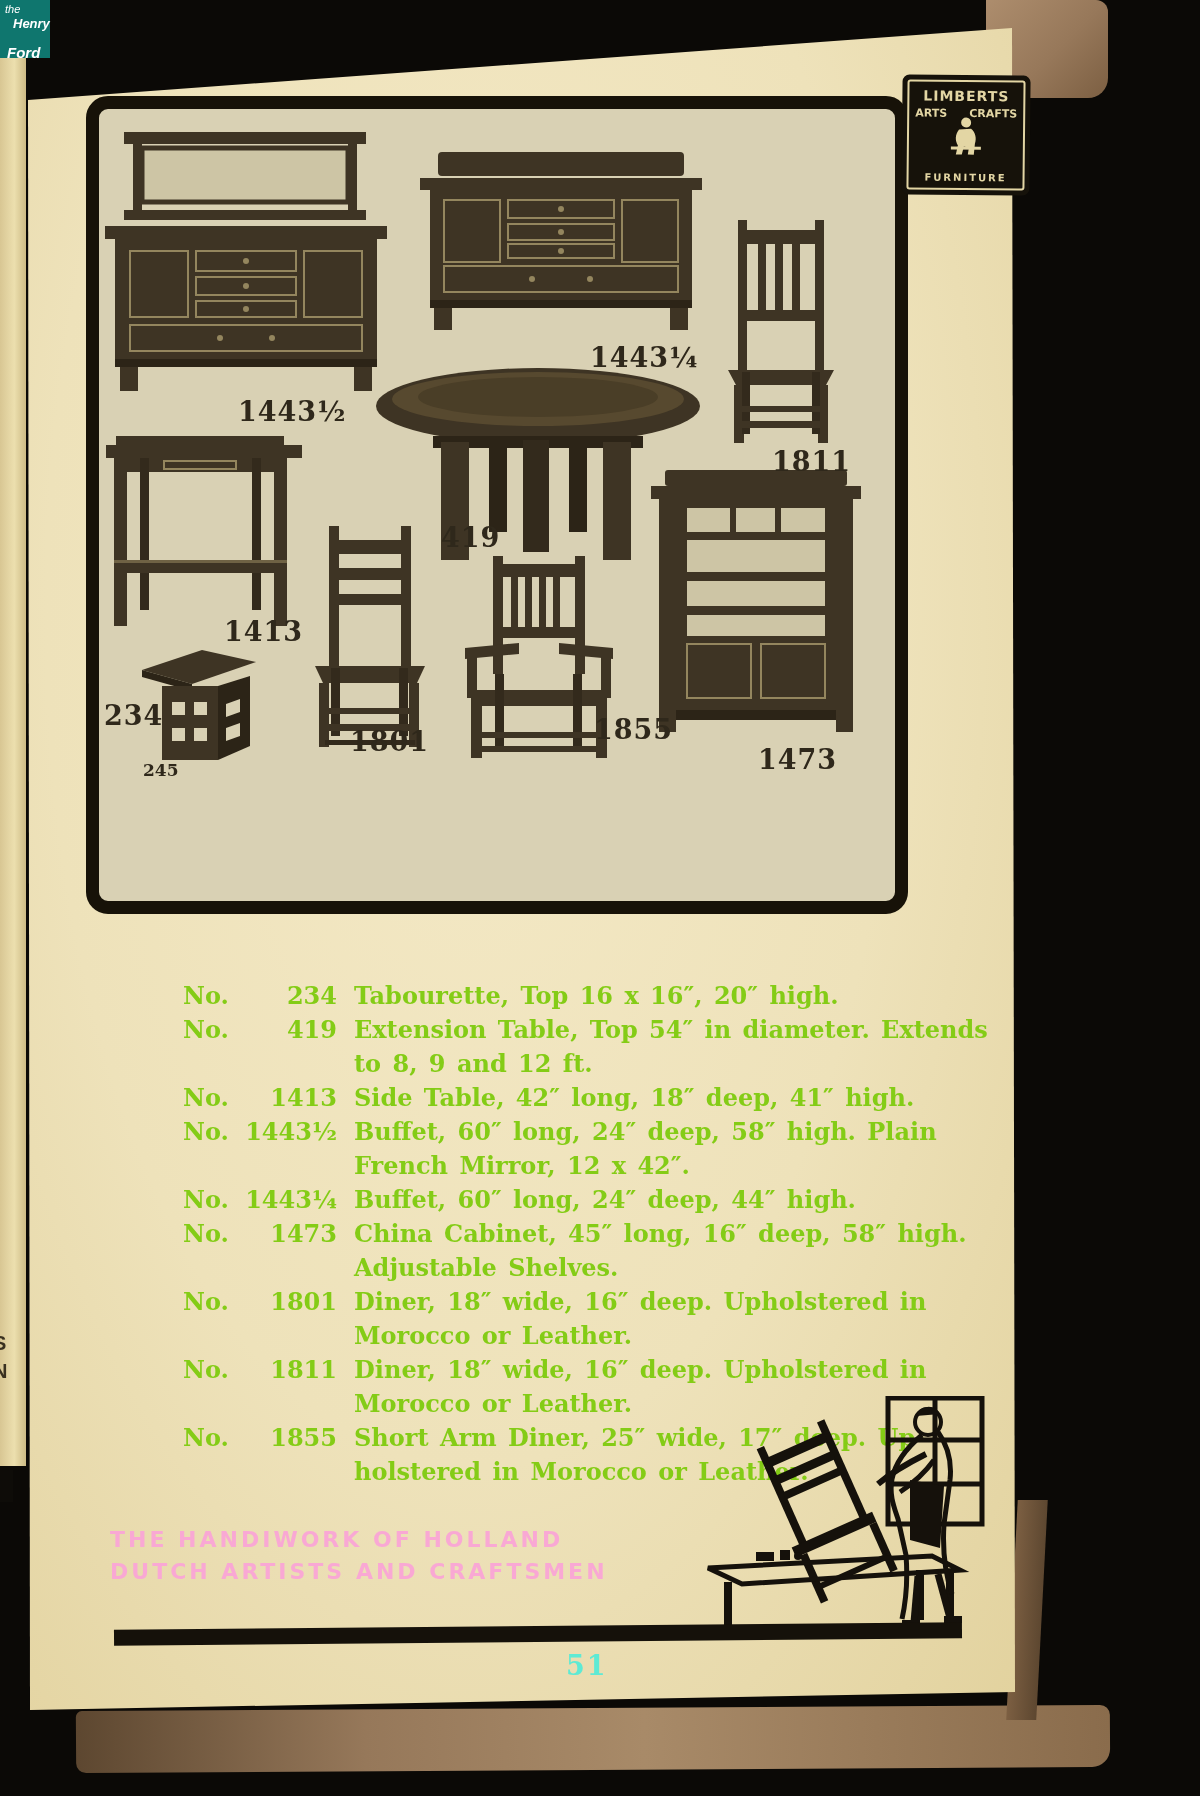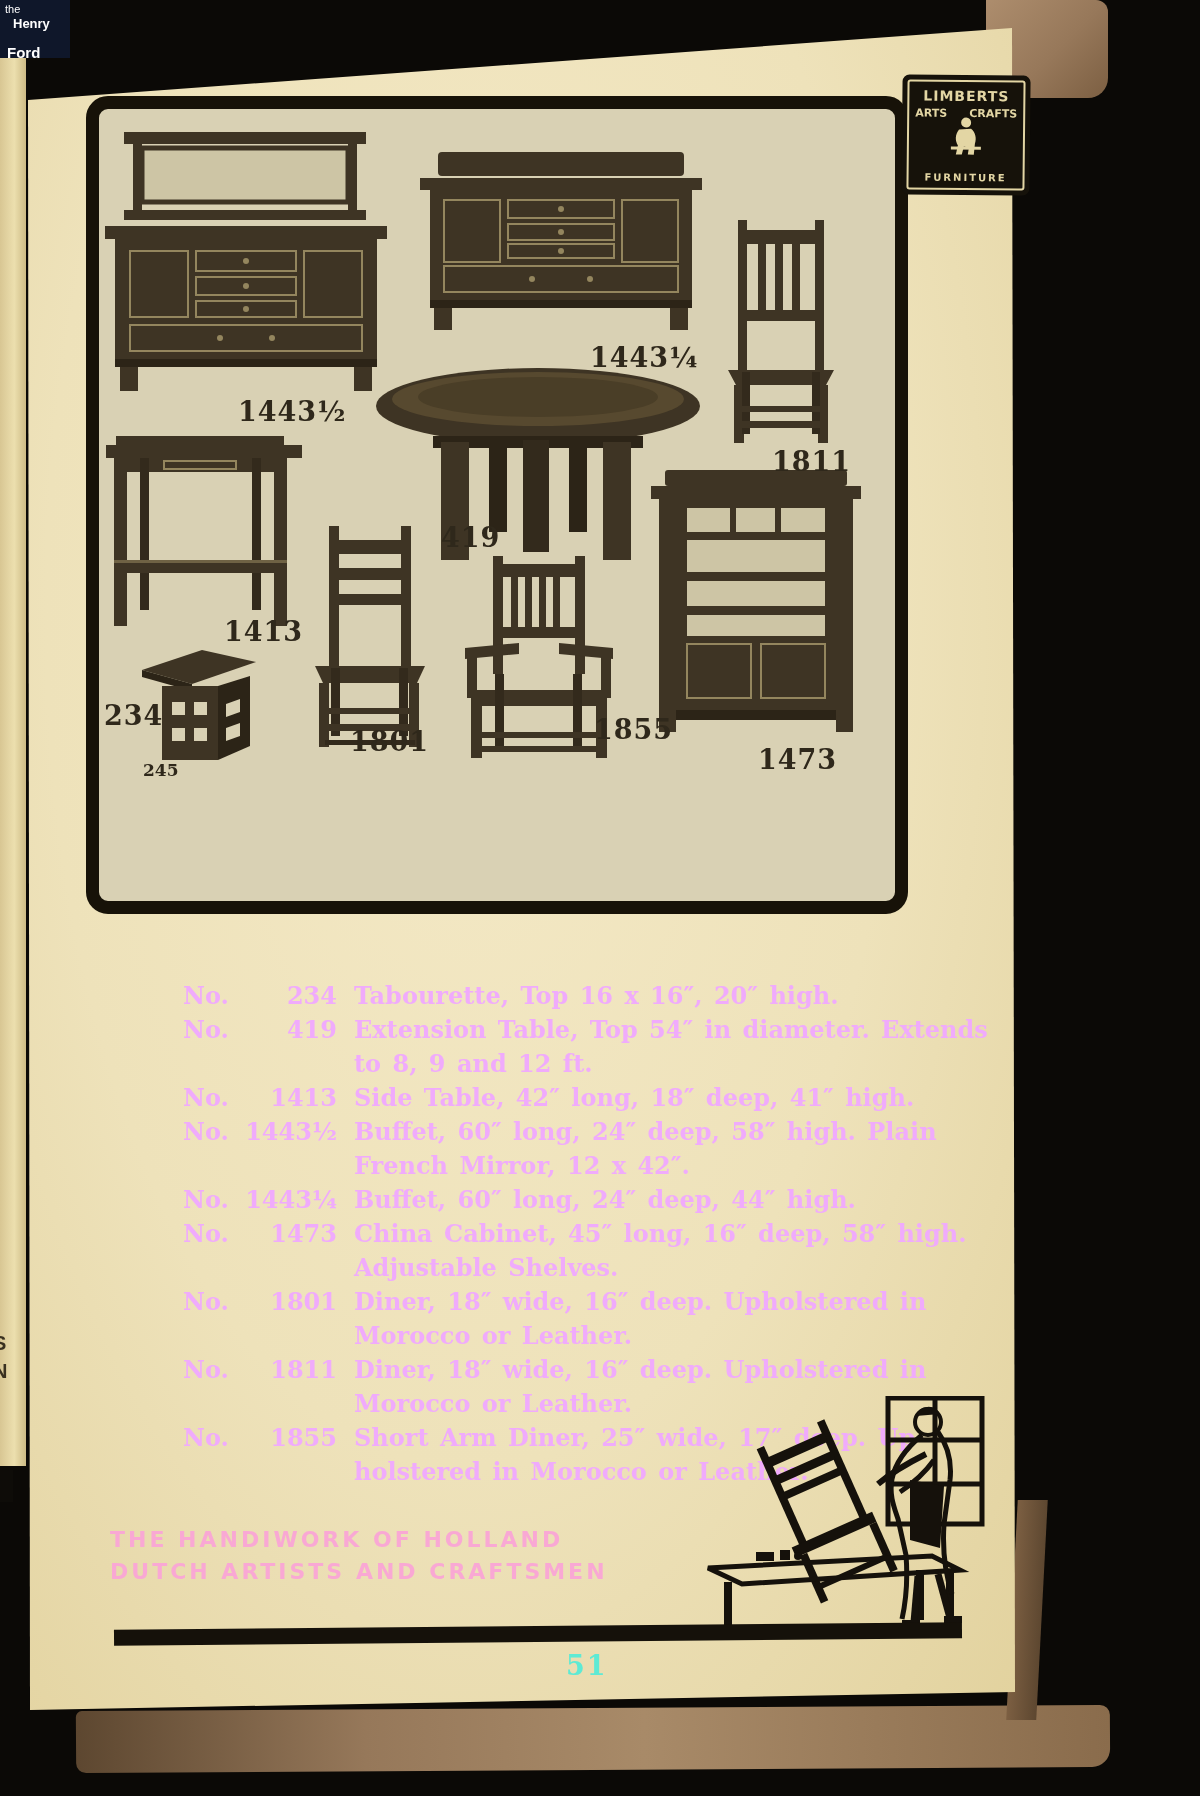--- a/index.html
+++ b/index.html
@@ -18,21 +18,21 @@
   .side-sliver{position:absolute;left:0;top:54px;width:26px;height:1412px;
     background:linear-gradient(90deg,#d8c693 0%,#ecdfae 55%,#cdbb85 100%);}
   .sliver-letter{position:absolute;left:-7px;color:#3a3120;
     font:700 20px "Liberation Sans",sans-serif;}
   .sliver-mark{position:absolute;left:0;top:1416px;width:13px;height:32px;background:#0e0c08;}
   
   .page{position:absolute;left:24px;top:20px;width:994px;height:1694px;
     background:radial-gradient(ellipse at 45% 35%,#f4e9c6 0%,#eee2ba 55%,#e2d29e 100%);
     clip-path:polygon(4px 80px,988px 8px,991px 1672px,6px 1690px);}
   
-  .thf{position:absolute;left:0;top:0;width:70px;height:58px;background:#0f172a;z-index:40;}
+  .thf{position:absolute;left:0;top:0;width:50px;height:58px;background:#0f766e;z-index:40;font-style:italic;}
   .thf span{position:absolute;color:#fff;font-family:"Liberation Sans",sans-serif;line-height:1;}
   .thf .w-the{left:5px;top:4px;font-size:11px;font-weight:400;}
   .thf .w-henry{left:13px;top:17px;font-size:13px;font-weight:700;}
   .thf .w-ford{left:7px;top:33px;font-size:15px;font-weight:700;margin-top:12px;}
   
   .plate{position:absolute;left:86px;top:96px;width:796px;height:792px;
     background:#d9d1b4;border:13px solid #171208;border-radius:22px;z-index:5;}
   .plate-num{position:absolute;z-index:10;font:700 27px "DejaVu Serif",serif;
     color:#2f281b;letter-spacing:1px;}
   .plate-num.small{font-size:17px;letter-spacing:0;padding-left:44px;}
@@ -41,21 +41,21 @@
   .limbert{position:absolute;left:902px;top:75px;width:128px;height:120px;background:#16120a;
     border-radius:7px;padding:5px;box-sizing:border-box;z-index:20;transform:rotate(0.6deg);}
   .limbert-inner{width:100%;height:100%;border:2px solid #e3d6a4;border-radius:3px;
     position:relative;color:#e3d6a4;text-align:center;box-sizing:border-box;
     font-family:"DejaVu Sans",sans-serif;font-weight:700;}
   .lm1{font-size:14px;letter-spacing:1px;margin-top:6px;}
   .lm2{display:flex;justify-content:space-between;padding:0 6px;font-size:11px;margin-top:3px;}
   .lm3{position:absolute;bottom:5px;width:100%;font-size:10px;letter-spacing:2px;}
   .lm-fig{position:absolute;left:50%;top:50%;transform:translate(-50%,-46%);}
   
-  .catalog{position:absolute;left:183px;top:979px;width:740px;z-index:6;color:#f0abfc;}
+  .catalog{position:absolute;left:183px;top:979px;width:740px;z-index:6;color:#84cc16;}
   .crow{display:flex;align-items:flex-start;font:700 24px/34px "DejaVu Serif",serif;}
   .c-no{width:54px;flex:none;}
   .c-num{width:100px;flex:none;text-align:right;white-space:nowrap;}
   .c-desc{margin-left:17px;white-space:pre;word-spacing:3px;}
   
   .tagline{position:absolute;left:110px;top:1524px;z-index:6;color:#f9a8d4;
     font:700 22px/32px "DejaVu Sans",sans-serif;letter-spacing:3px;white-space:pre-line;}
   .footer-rule{position:absolute;left:114px;top:1626px;width:848px;height:16px;
     background:#15110a;transform:rotate(-0.5deg);z-index:6;}
   .pagenum{position:absolute;left:566px;top:1650px;z-index:7;color:#5eead4;

